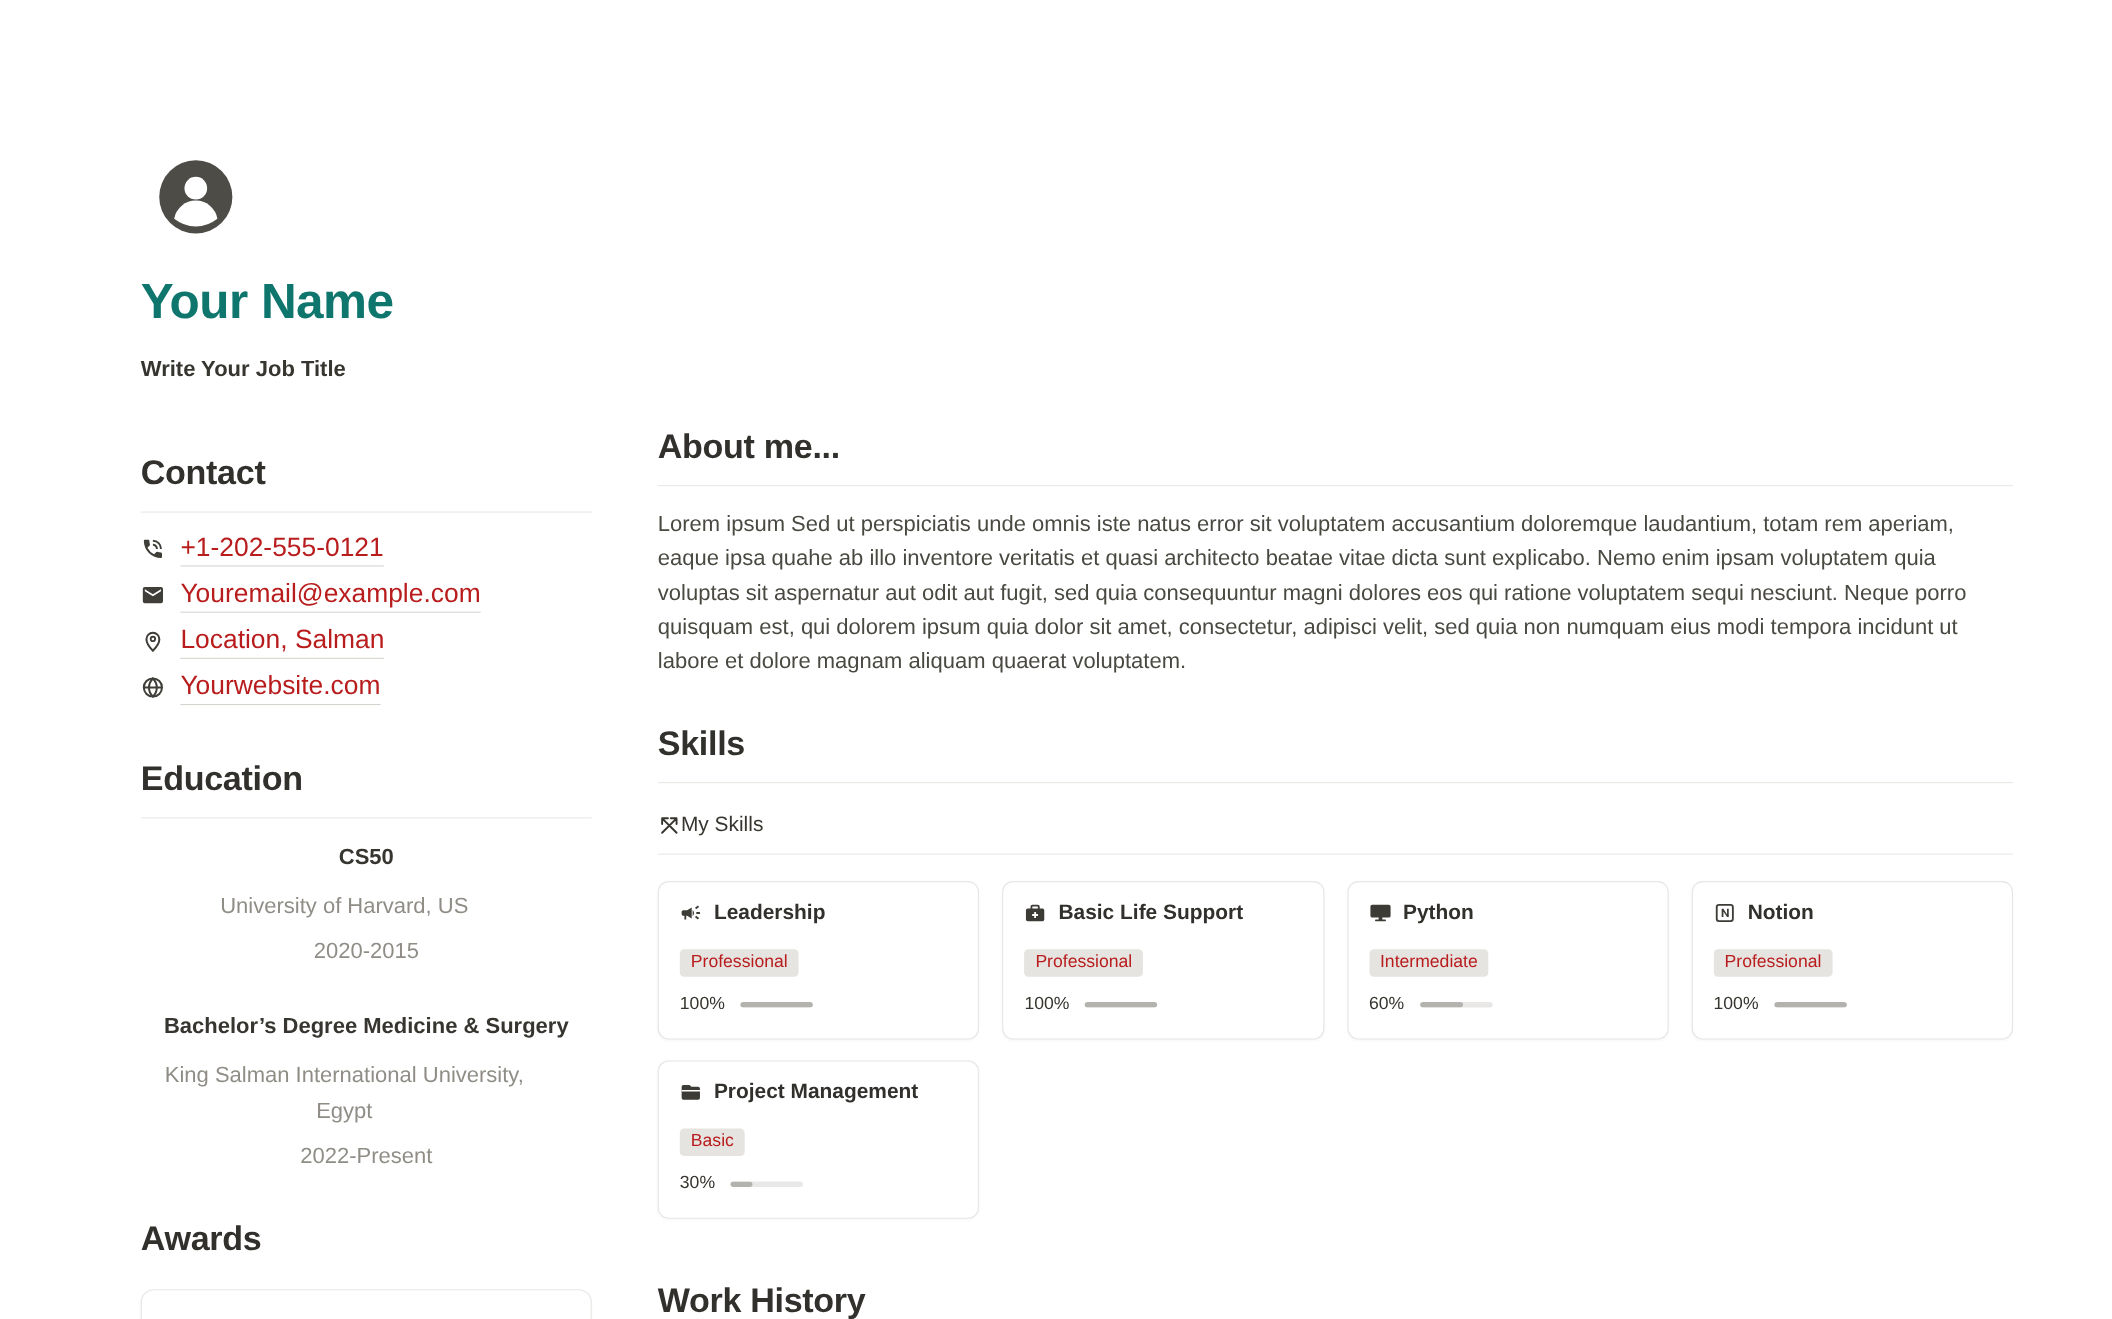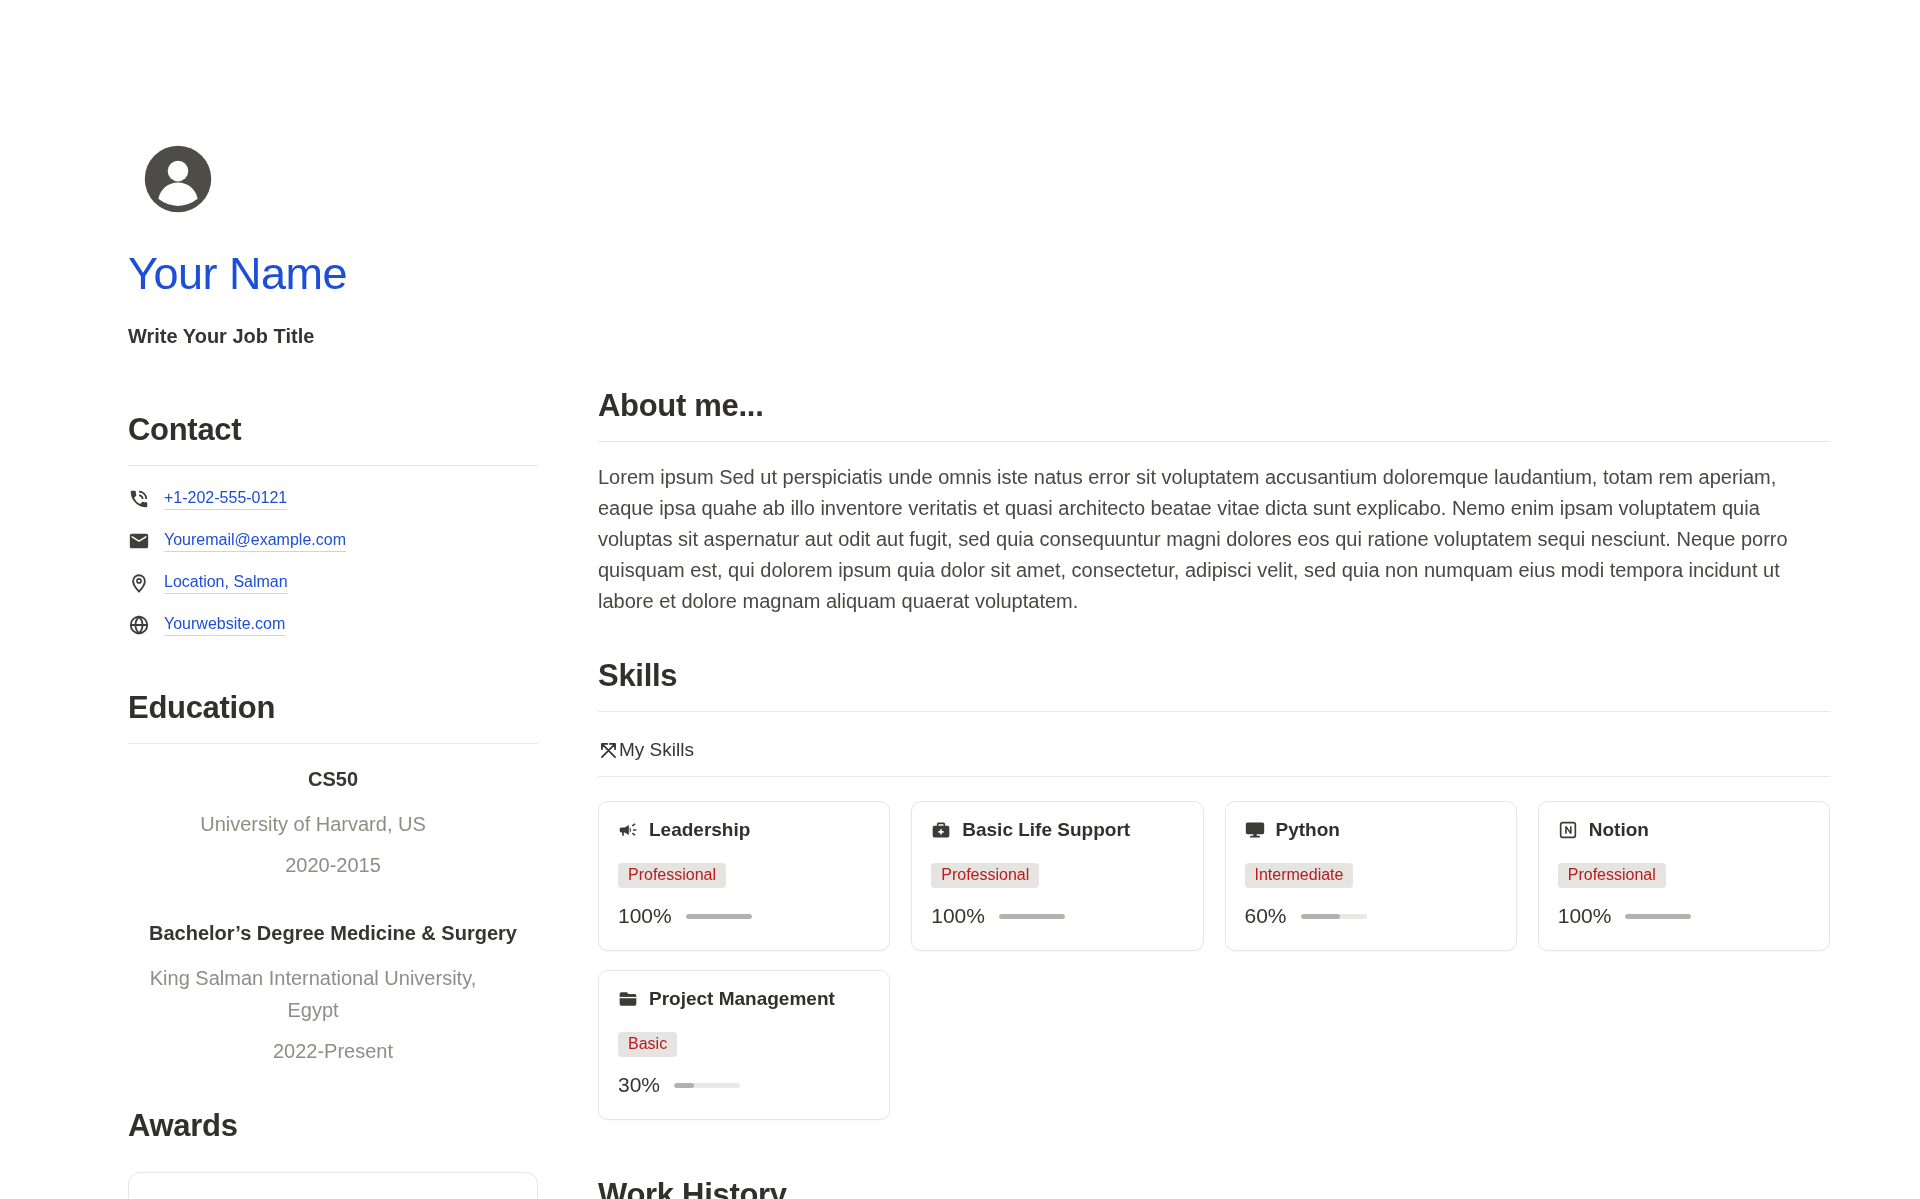--- a/index.html
+++ b/index.html
@@ -8,32 +8,32 @@
   body {
     width:1920px; height:1199px; overflow:hidden; background:#ffffff;
     font-family:"Liberation Sans", sans-serif; color:#37352f;
   }
   .page { display:flex; padding:141px 0 0 128px; }
 
   
   .left { flex:0 0 410px; width:410px; }
   .avatar { width:76px; height:76px; margin:0 0 33px 12px; }
   .avatar svg { width:76px; height:76px; display:block; }
-  .name { font-size:45px; font-weight:400; letter-spacing:-0.5px; margin:0; line-height:1.05; color:#1d4ed8; }
+  .name { font-size:45px; font-weight:700; letter-spacing:-0.5px; margin:0; line-height:1.05; color:#0f766e; }
   .job { font-size:20px; font-weight:700; margin-top:28px; color:#37352f; }
 
   h2.sec { font-size:31px; font-weight:700; letter-spacing:-0.3px; margin:0; color:#32302c; }
   .rule { height:1px; background:#e9e8e5; margin-top:17px; }
 
   .sect-contact { margin-top:64px; }
   .contact-list { margin-top:12px; }
   .contact-row { display:flex; align-items:center; gap:14px; height:42px; }
   .c-icon { width:22px; height:22px; color:#403e39; flex:0 0 22px; }
   .c-icon svg { width:22px; height:22px; display:block; }
-  .c-link { font-size:16px; color:#1d4ed8; border-bottom:1.5px solid #d6d4cf; padding-bottom:2px; cursor:pointer; }
+  .c-link { font-size:24px; color:#b91c1c; border-bottom:1.5px solid #d6d4cf; padding-bottom:2px; cursor:pointer; }
 
   .sect-education { margin-top:44px; }
   #education-list { margin-top:24px;text-align:center; }
   .edu-entry { margin-bottom:45px; }
   .edu-title { font-size:20px; font-weight:700; color:#37352f; }
   .edu-school { font-size:20px; color:#8f8d86; margin-top:17px; line-height:1.6; max-width:370px; }
   .edu-dates { font-size:20px; color:#8f8d86; margin-top:14px; }
 
   .sect-awards { margin-top:0px; }
   .award-card { margin-top:28px; border:1px solid #e7e6e3; border-radius:12px; padding:27px 24px 60px;
@@ -51,21 +51,21 @@
 
   .cards { margin-top:24px; display:grid; grid-template-columns:repeat(4, 1fr); gap:19px 21px; }
   .skill-card { border:1px solid #e7e6e3; border-radius:10px; background:#fff; padding:17px 19px 22px;
                 box-shadow:0 1px 3px rgba(15,15,15,0.03); cursor:pointer; }
   .skill-head { display:flex; align-items:center; gap:11px; font-size:19px; font-weight:700; color:#32302c; }
   .s-icon { width:20px; height:20px; color:#3d3b36; flex:0 0 20px; }
   .s-icon svg { width:20px; height:20px; display:block; }
   .skill-badge { display:inline-block; margin-top:22px; background:#e5e4e1; color:#b91c1c;
                  padding:3px 10px 4px; border-radius:4px; font-size:16px; }
   .skill-progress { display:flex; align-items:center; gap:14px; margin-top:16px; }
-  .skill-pct { font-size:21px; color:#37352f; }
+  .skill-pct { font-size:16px; color:#37352f; }
   .skill-bar { width:66px; height:5px; border-radius:3px; background:#e9e8e6; overflow:hidden; }
   .skill-fill { height:100%; background:#b4b2ae; border-radius:3px; }
 
   .sect-work { margin-top:57px; }
 </style>
 </head>
 <body>
 
 <div class="page">
 

